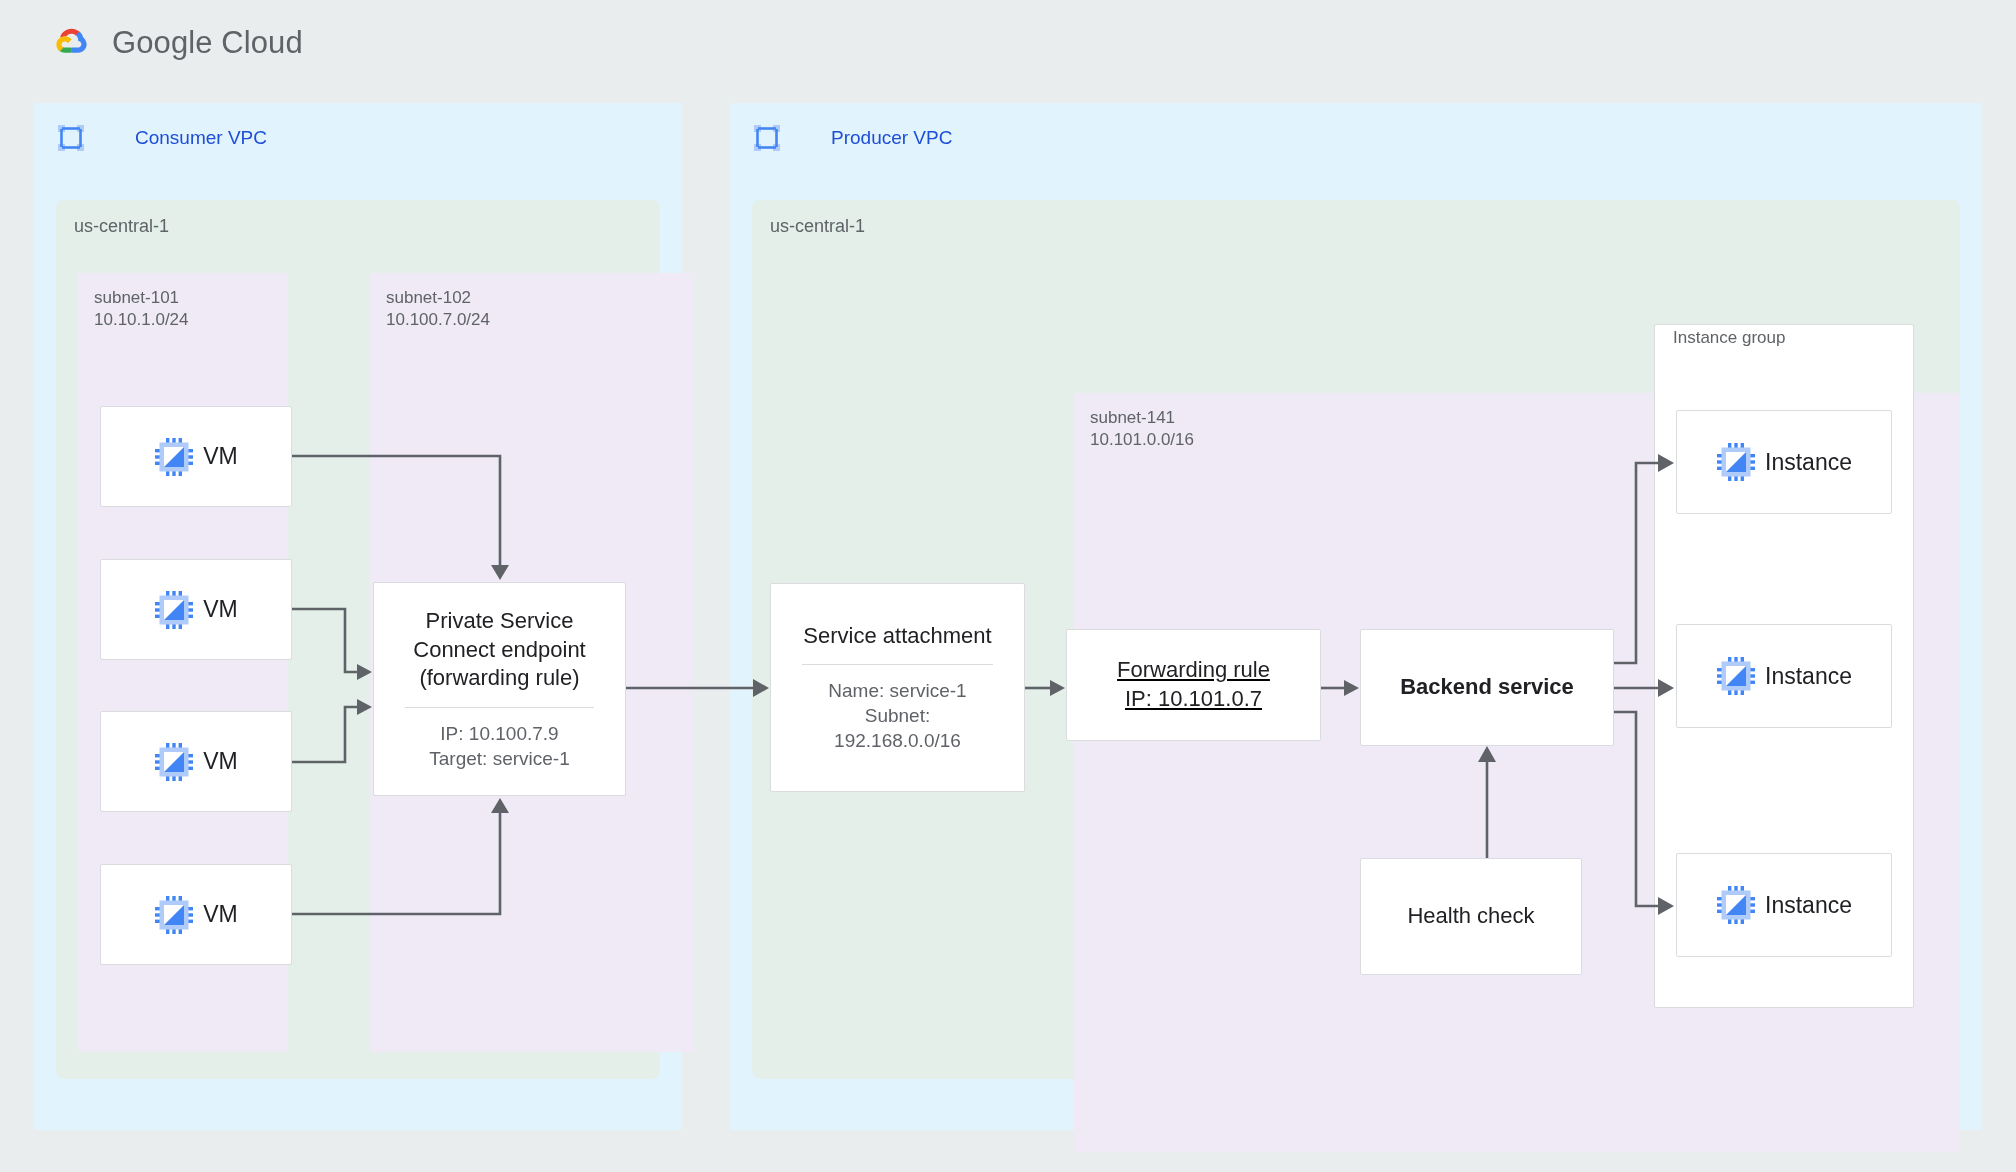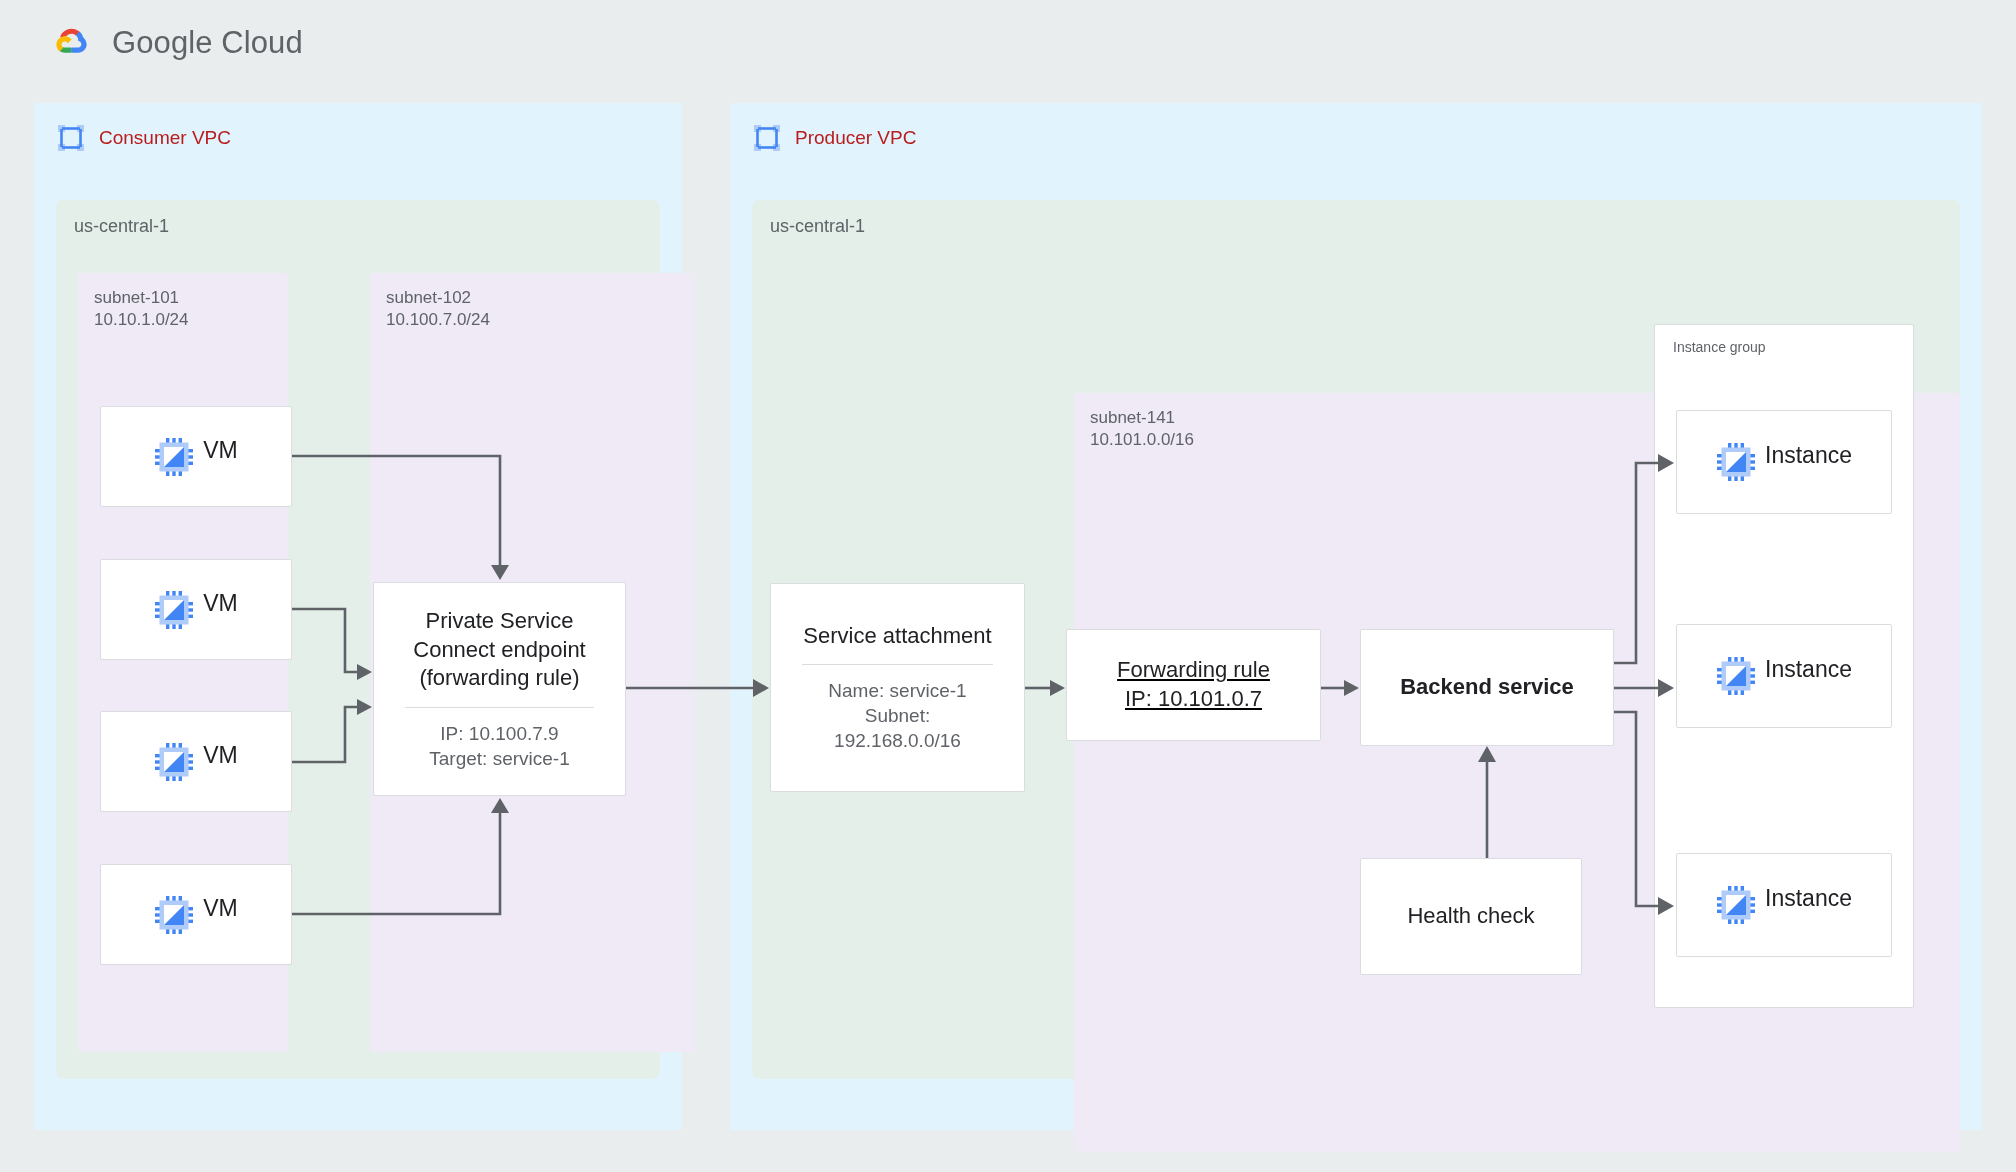--- a/index.html
+++ b/index.html
@@ -16,37 +16,37 @@
 
   
   #brand{left:46px;top:22px;display:flex;align-items:center;gap:16px;}
   #brand .logo{width:50px;height:42px;}
   #brand .brand-text{font-size:31px;color:#5f6368;letter-spacing:.1px;}
 
   
   .vpc{background:#e1f3fc;border-radius:3px;}
   .vpc-head{position:absolute;left:22px;top:20px;display:flex;align-items:center;gap:13px;}
   .vpc-head .vpc-icon{width:30px;height:30px;}
-  .vpc-head .vpc-label{font-size:19px;color:#b91c1c;}
+  .vpc-head .vpc-label{font-size:19px;color:#1d4ed8;margin-left:36px;}
 
   .region{background:#e3efe8;border-radius:8px;}
   .region-label{position:absolute;left:18px;top:16px;font-size:18px;color:#5f6368;}
 
   .subnet{background:#f0eaf7;border-radius:2px;}
   .subnet-label{position:absolute;left:16px;top:14px;font-size:17px;color:#5f6368;line-height:1.32;white-space:pre-line;}
 
   .igroup{background:#ffffff;border:1px solid #dadce0;border-radius:2px;}
-  .igroup-label{position:absolute;left:18px;top:14px;font-size:14px;color:#5f6368;}
+  .igroup-label{position:absolute;left:18px;top:3px;font-size:17px;color:#5f6368;}
 
   
   .node{
     background:#fff;border:1px solid #dadce0;border-radius:2px;
     display:flex;align-items:center;justify-content:center;
   }
-  .node-row{display:flex;gap:9px;}
+  .node-row{display:flex;align-items:center;gap:9px;}
   .node-label{font-size:23px;color:#202124;}
   .node-title{font-size:22px;color:#202124;text-align:center;line-height:1.3;white-space:pre-line;}
   .node-stack{display:flex;flex-direction:column;align-items:center;justify-content:center;width:100%;padding:0 10px;box-sizing:border-box;}
   .divider{width:82%;height:1px;background:#dadce0;margin:14px 0 13px;}
   .node-sub{font-size:19px;color:#5f6368;text-align:center;line-height:1.32;white-space:pre-line;}
 
   .vm-icon{width:40px;height:40px;flex:none;}
 
   
   svg.wires{position:absolute;left:0;top:0;width:2016px;height:1172px;pointer-events:none;}

